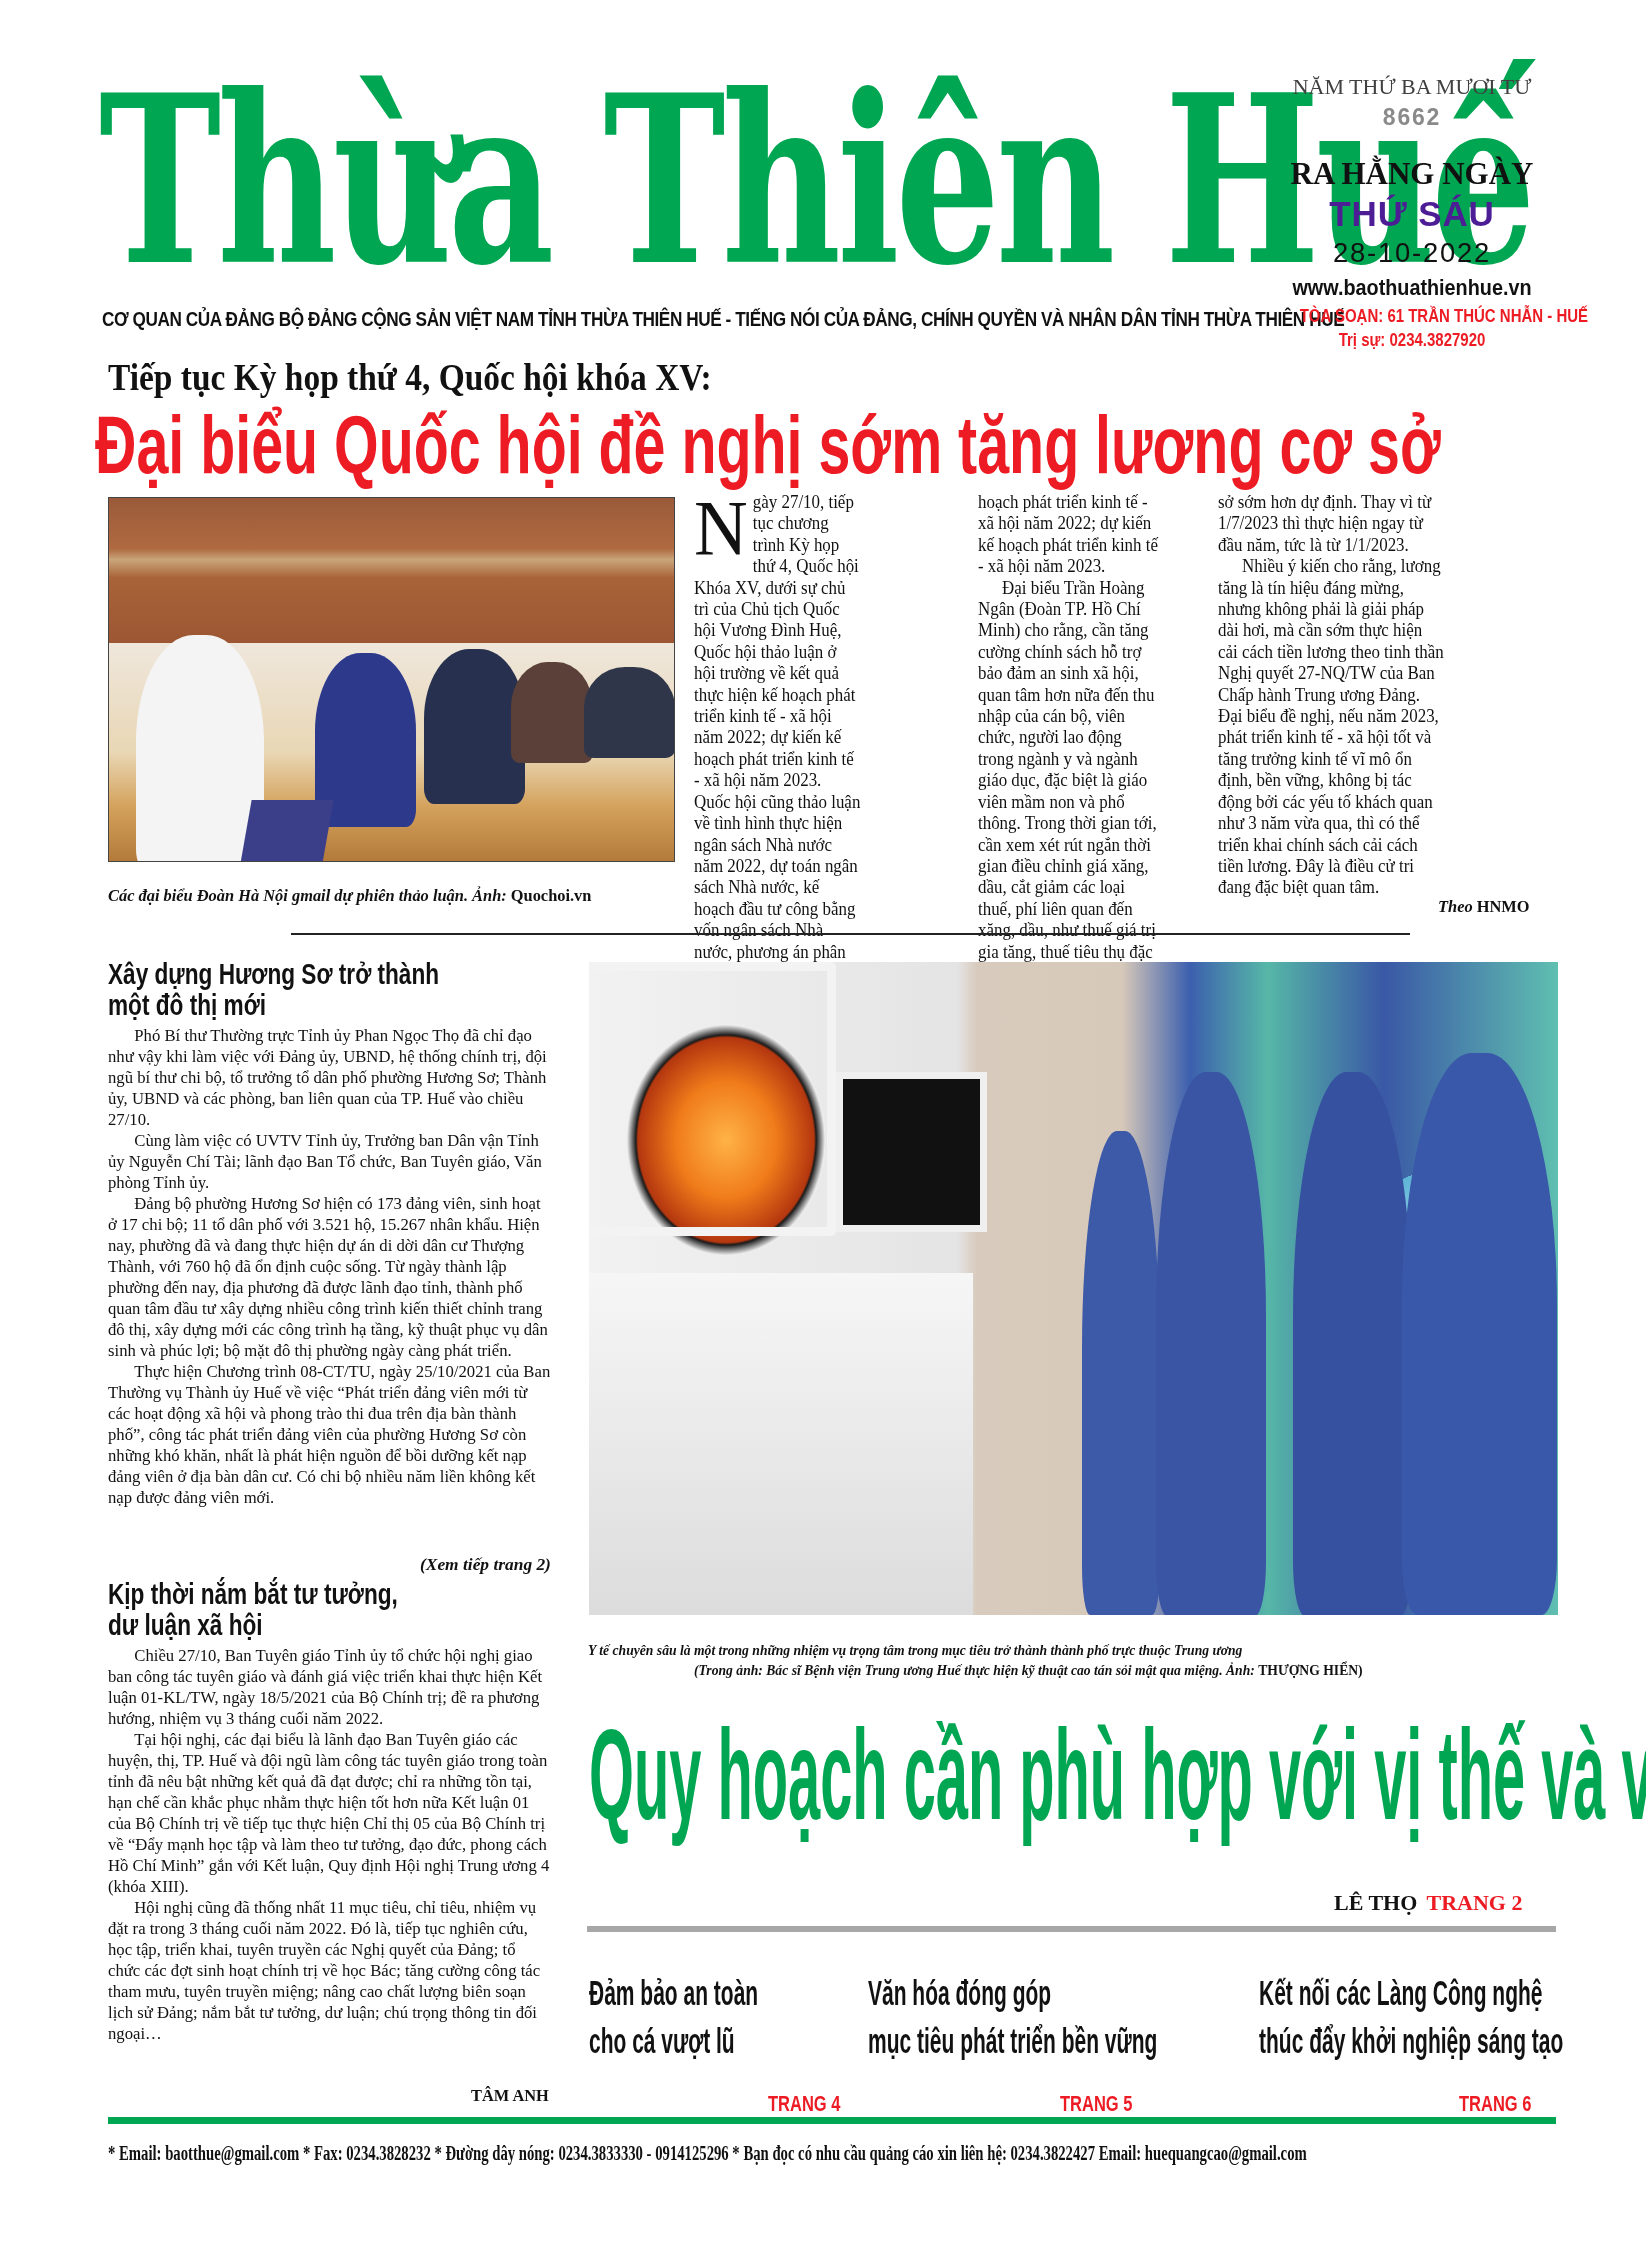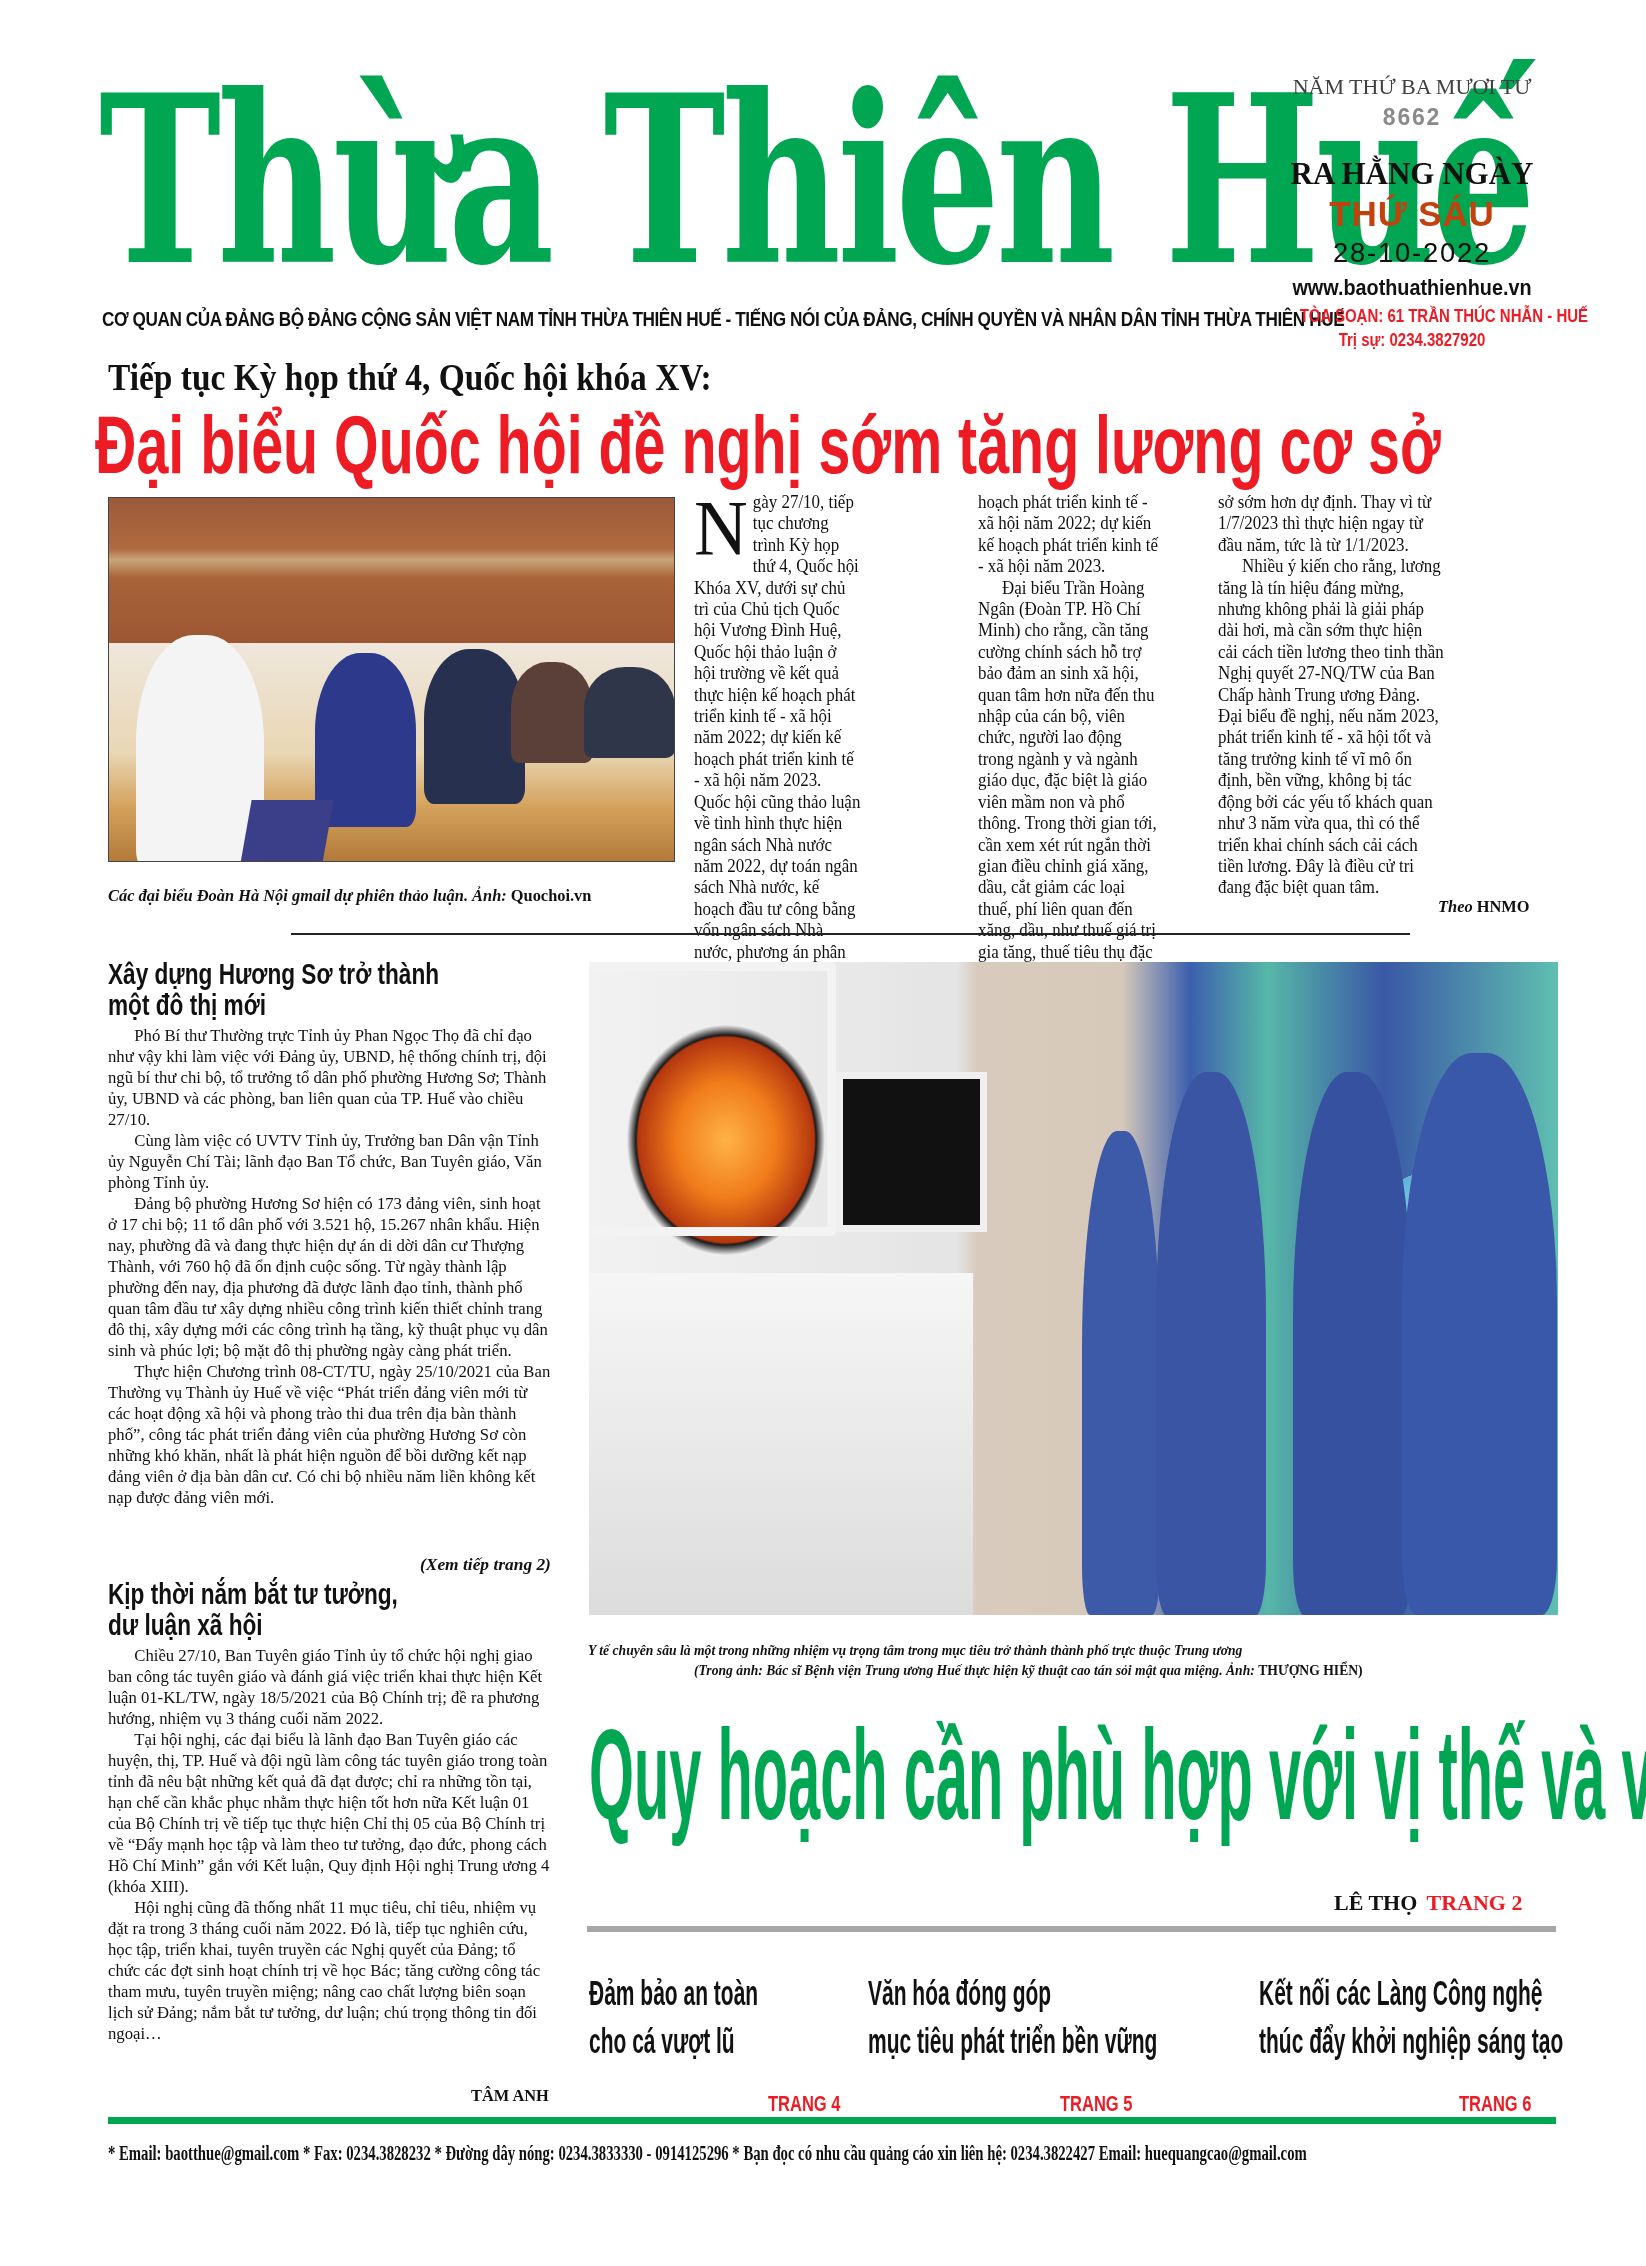--- a/index.html
+++ b/index.html
@@ -20,21 +20,21 @@
   .tagline {
     left: 102px; top: 308px; width: 1188px;
     font-family: "Liberation Sans", "DejaVu Sans", sans-serif; font-weight: bold;
     font-size: 20px; letter-spacing: -0.5px; white-space: nowrap;
     transform: scaleX(0.86); transform-origin: left top;
   }
   .issue-box { left: 1275px; top: 71px; width: 274px; text-align: center; }
   .issue-year { font-family: "Liberation Serif", serif; font-size: 22px; color: #404040; line-height: 31px; }
   .issue-number { font-family: "Liberation Sans", sans-serif; font-weight: bold; font-size: 23px; color: #8a8a8a; line-height: 31px; letter-spacing: 1.8px; }
   .issue-freq { font-family: Liberation Serif, serif; font-weight: bold; font-size: 31px; line-height: 40px; margin-top: 21px; }
-  .issue-day { font-family: "Liberation Sans", sans-serif; font-weight: bold; font-size: 35px; color: #c2410c; line-height: 40px; letter-spacing: 0.9px; }
+  .issue-day { font-family: "Liberation Sans", sans-serif; font-weight: bold; font-size: 35px; color: #4c1d95; line-height: 40px; letter-spacing: 0.9px; }
   .issue-date { font-family: "Liberation Sans", sans-serif; font-size: 27.4px; line-height: 37px; letter-spacing: 1.8px; }
   .issue-web { font-family: "Liberation Sans", sans-serif; font-weight: bold; font-size: 22px; line-height: 33px; transform: scaleX(0.9); }
   .issue-addr { font-family: "Liberation Sans", sans-serif; font-weight: bold; font-size: 18.3px; color: #ed1c24; line-height: 24px; transform: scaleX(0.82); white-space: nowrap; }
 
   
   .kicker {
     left: 108px; top: 355px; font-family: "Liberation Serif", serif; font-weight: bold;
     font-size: 38px; white-space: nowrap; transform: scaleX(0.88); transform-origin: left top;
   }
   .lead-headline {

